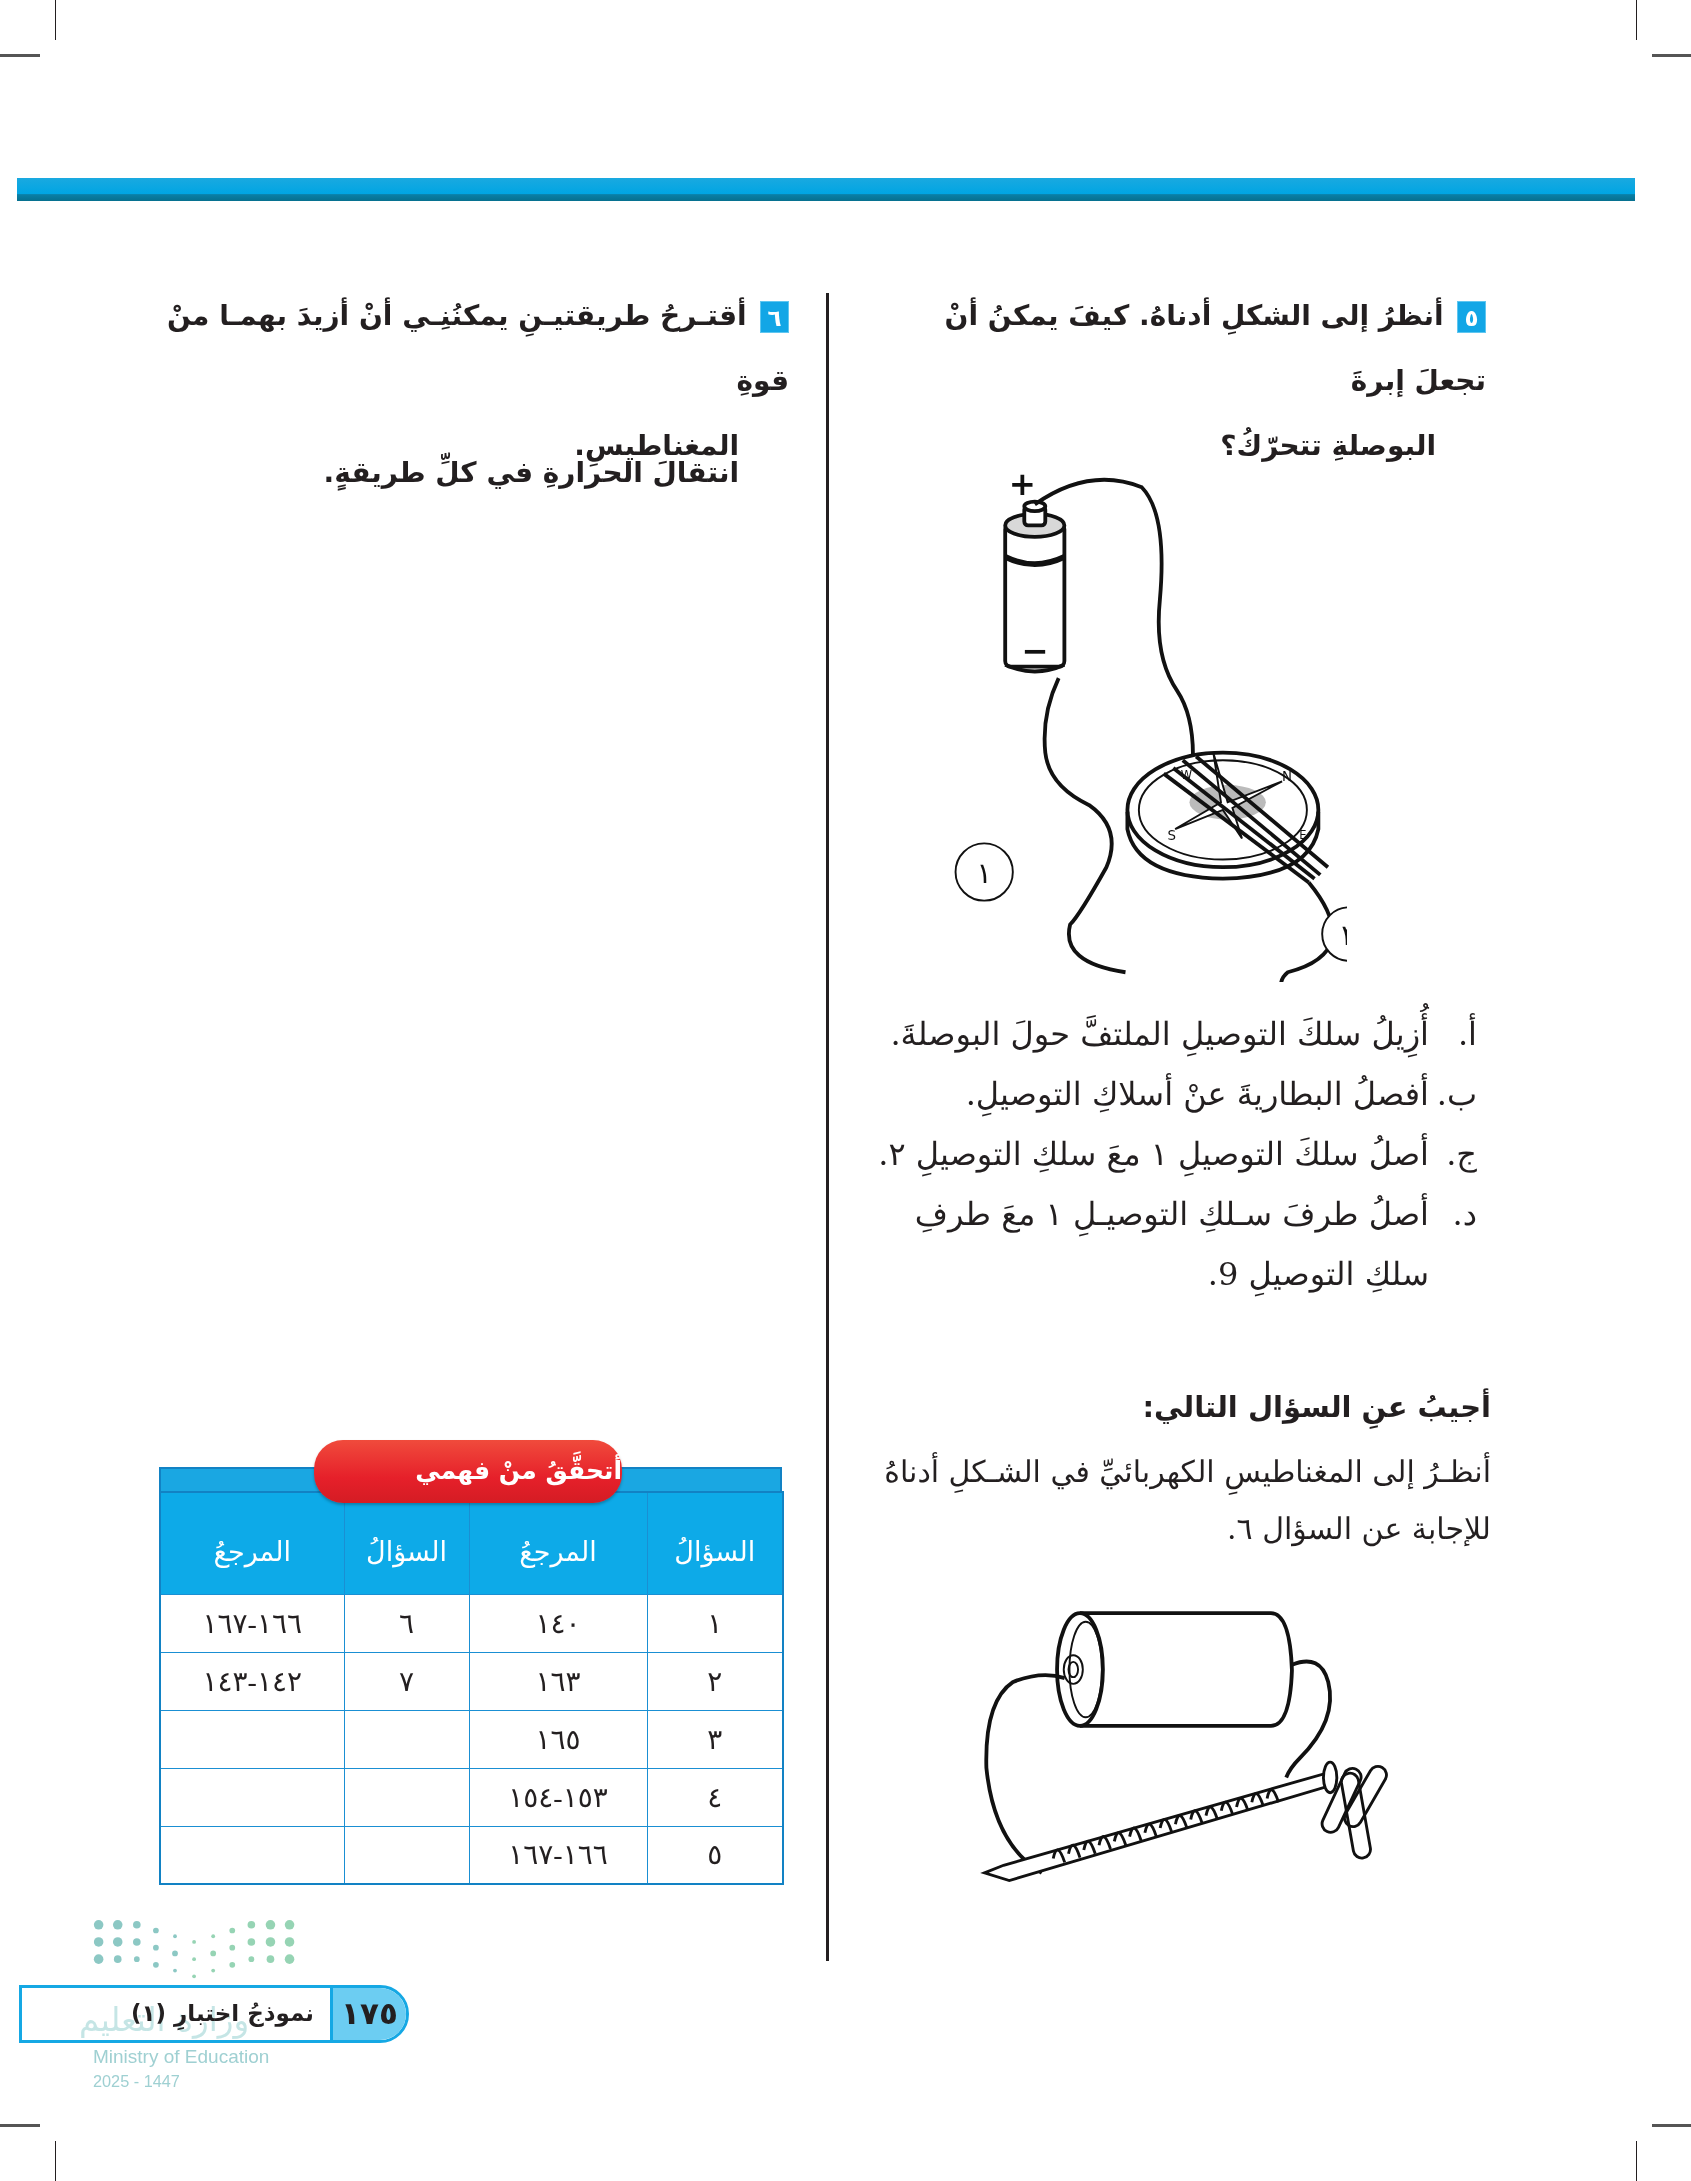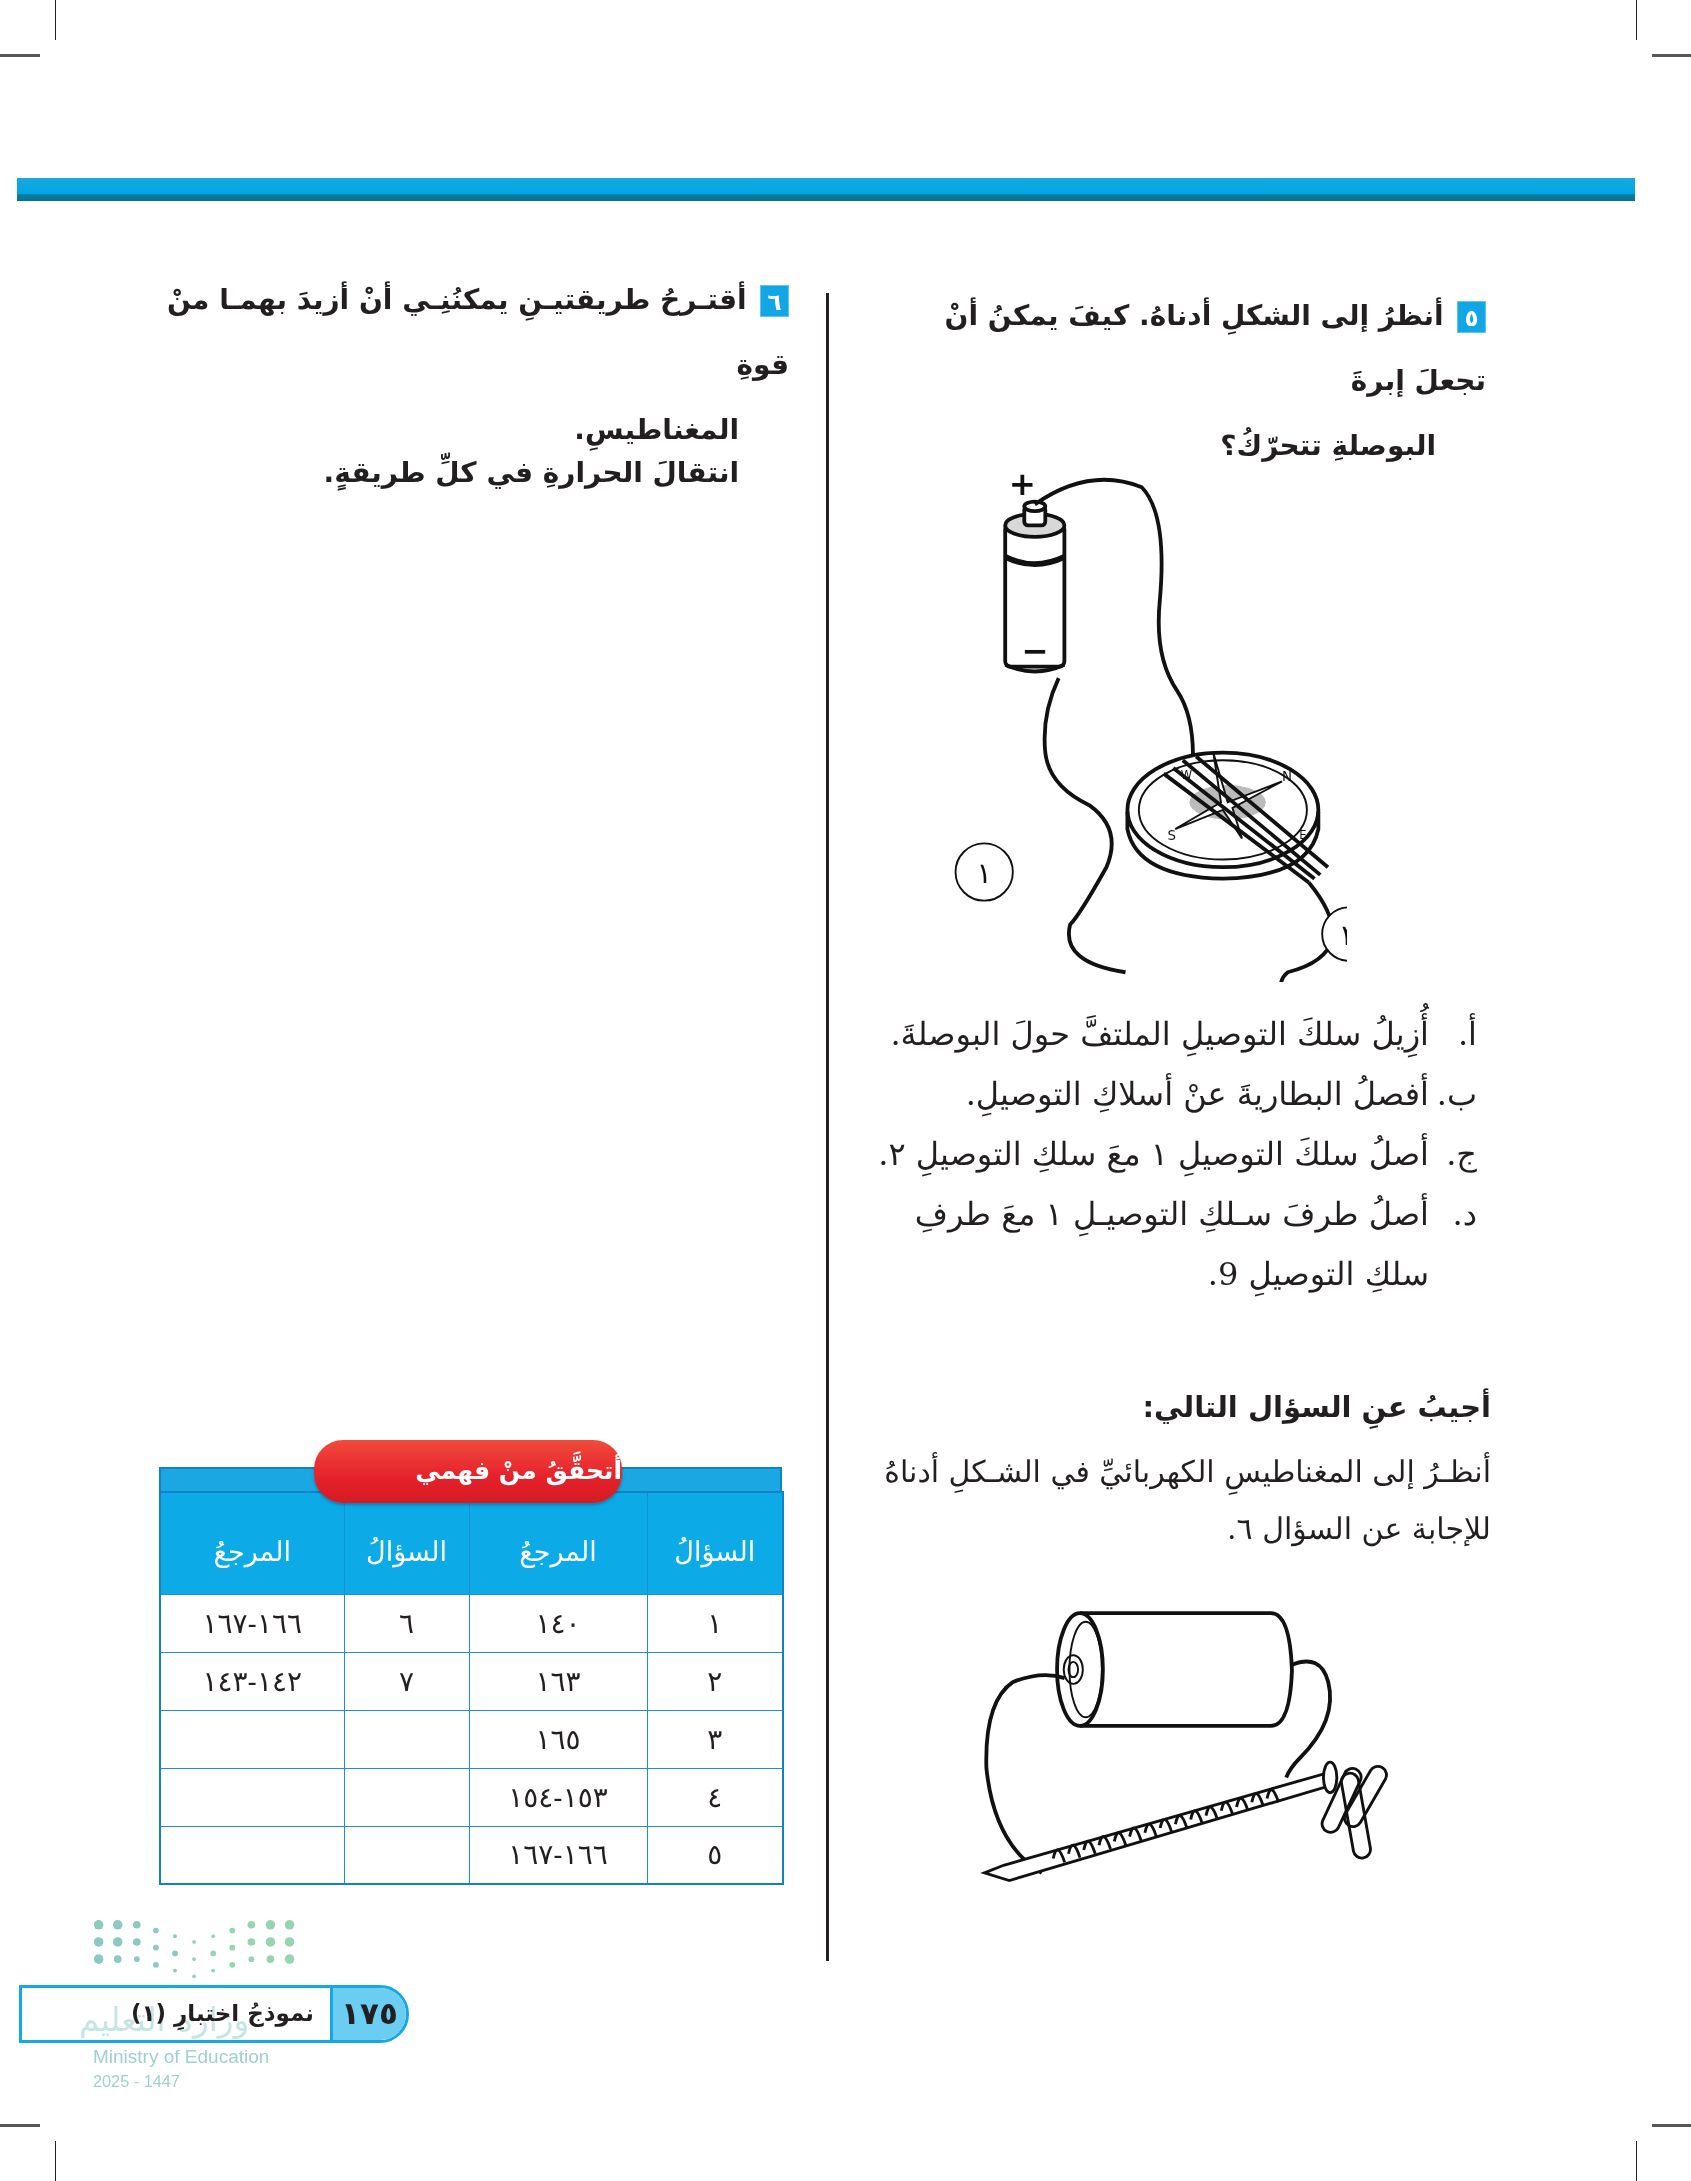--- a/index.html
+++ b/index.html
@@ -19,41 +19,41 @@
 
   .q { position: absolute; direction: rtl; text-align: right; font-family: "DejaVu Sans", sans-serif; font-weight: bold; font-size: 28px; line-height: 65px; }
   .q .num {
     display: inline-block; width: 29px; height: 32.5px; background: #12a6e6; color: #fff;
     font-size: 23px; line-height: 32.5px; text-align: center; margin-left: 13.4px; vertical-align: middle;
     border: 1.9px solid #5fc6f0;
   }
   .q .line2 { padding-right: 50px; }
 
   .q5 { left: 865px; top: 283px; width: 621px; }
-  .q6 { left: 153px; top: 267px; width: 636px; }
+  .q6 { left: 153px; top: 283px; width: 636px; }
   .q7 { left: 153px; top: 440px; width: 636px; }
 
   .fig { position: absolute; }
   .fig svg { display: block; }
 
   .options { position: absolute; left: 856px; top: 1004px; width: 621px; direction: rtl; font-family: "DejaVu Serif", serif; font-size: 32px; line-height: 60px; }
   .options .opt { display: block; }
   .options .opt-letter { display: inline-block; width: 48px; }
   .options .cont { padding-right: 48px; }
 
   .instr-title { position: absolute; left: 860px; top: 1362px; width: 631px; direction: rtl; font-weight: bold; font-size: 29px; margin-top: 28px; }
   .instr-body { position: absolute; left: 860px; top: 1443px; width: 631px; direction: rtl; font-family: "DejaVu Serif", serif; font-size: 30px; line-height: 57px; }
 
   
   .ref-wrap { position: absolute; left: 159px; top: 1467px; width: 623px; }
   .ref-topbar { height: 24px; background: #1aa7e2; border: 2.9px solid #1282c4; border-bottom: none; }
   table.ref { width: 623px; border-collapse: collapse; direction: rtl; table-layout: fixed; }
   table.ref th, table.ref td { border: 1.9px solid #1a8fd3; text-align: center; }
   table.ref th { background: #0daae8; color: #fff; font-weight: normal; font-size: 27px; height: 102px; padding-top: 17px; }
-  table.ref td { height: 58px; font-family: Liberation Sans, sans-serif; font-size: 28px; }
+  table.ref td { height: 58px; font-family: Liberation Serif, serif; font-size: 28px; }
   table.ref { border: 2.9px solid #1282c4; }
   .badge-red {
     position: absolute; left: 314px; top: 1440px; width: 308px; height: 63px;
     background: linear-gradient(to bottom, #f04b3c 0%, #e6202a 60%, #d41c24 100%);
     border-radius: 29px; color: #fff; text-align: right; font-weight: bold; font-size: 25px;
     line-height: 61px; direction: rtl; box-shadow: 0 1.9px 2.9px rgba(0,0,0,0.25);
   }
 
   
   .moe-logo { position: absolute; left: 91px; top: 1917px; }

